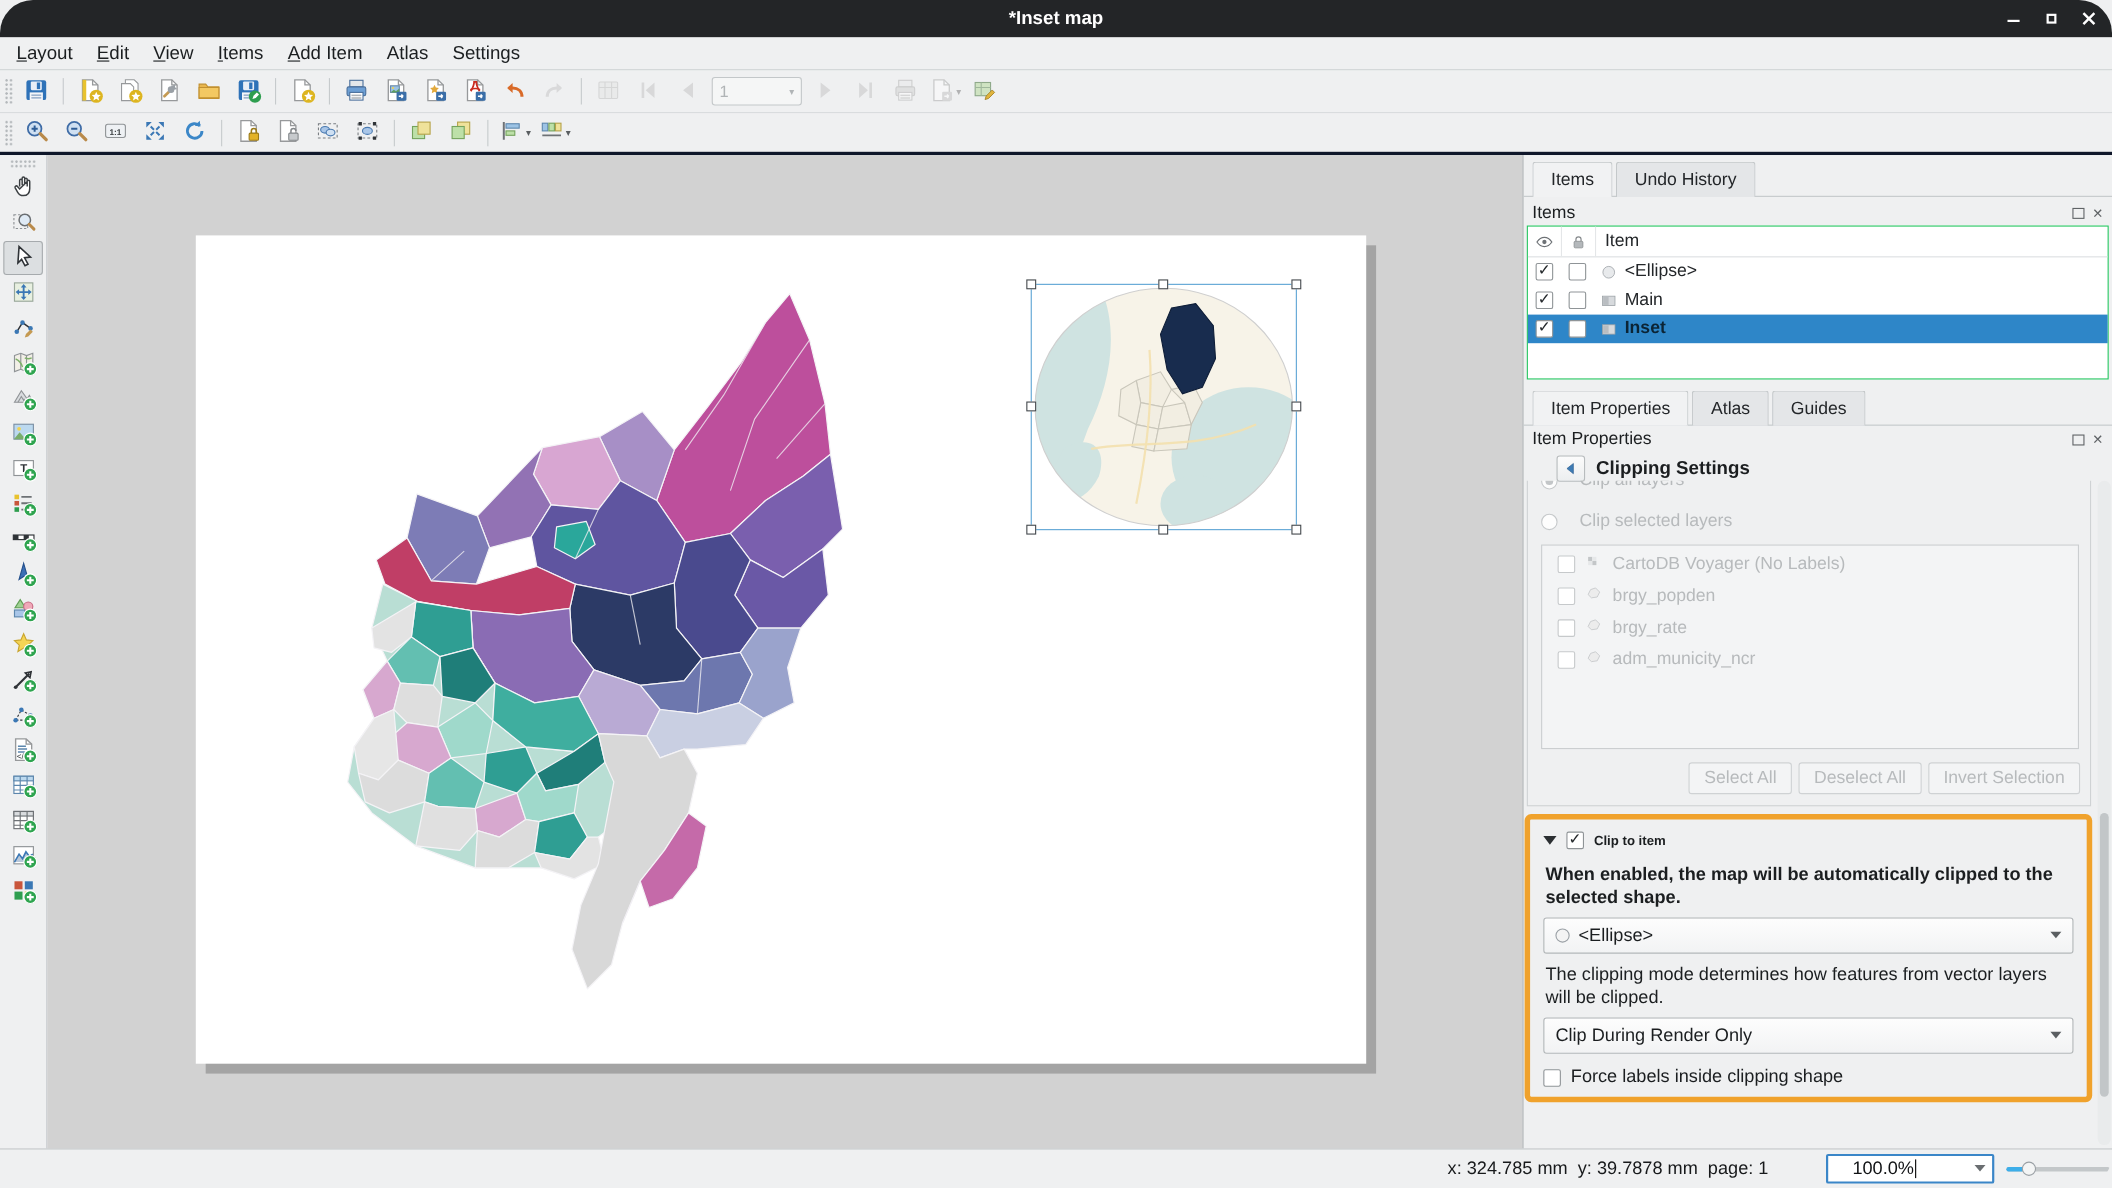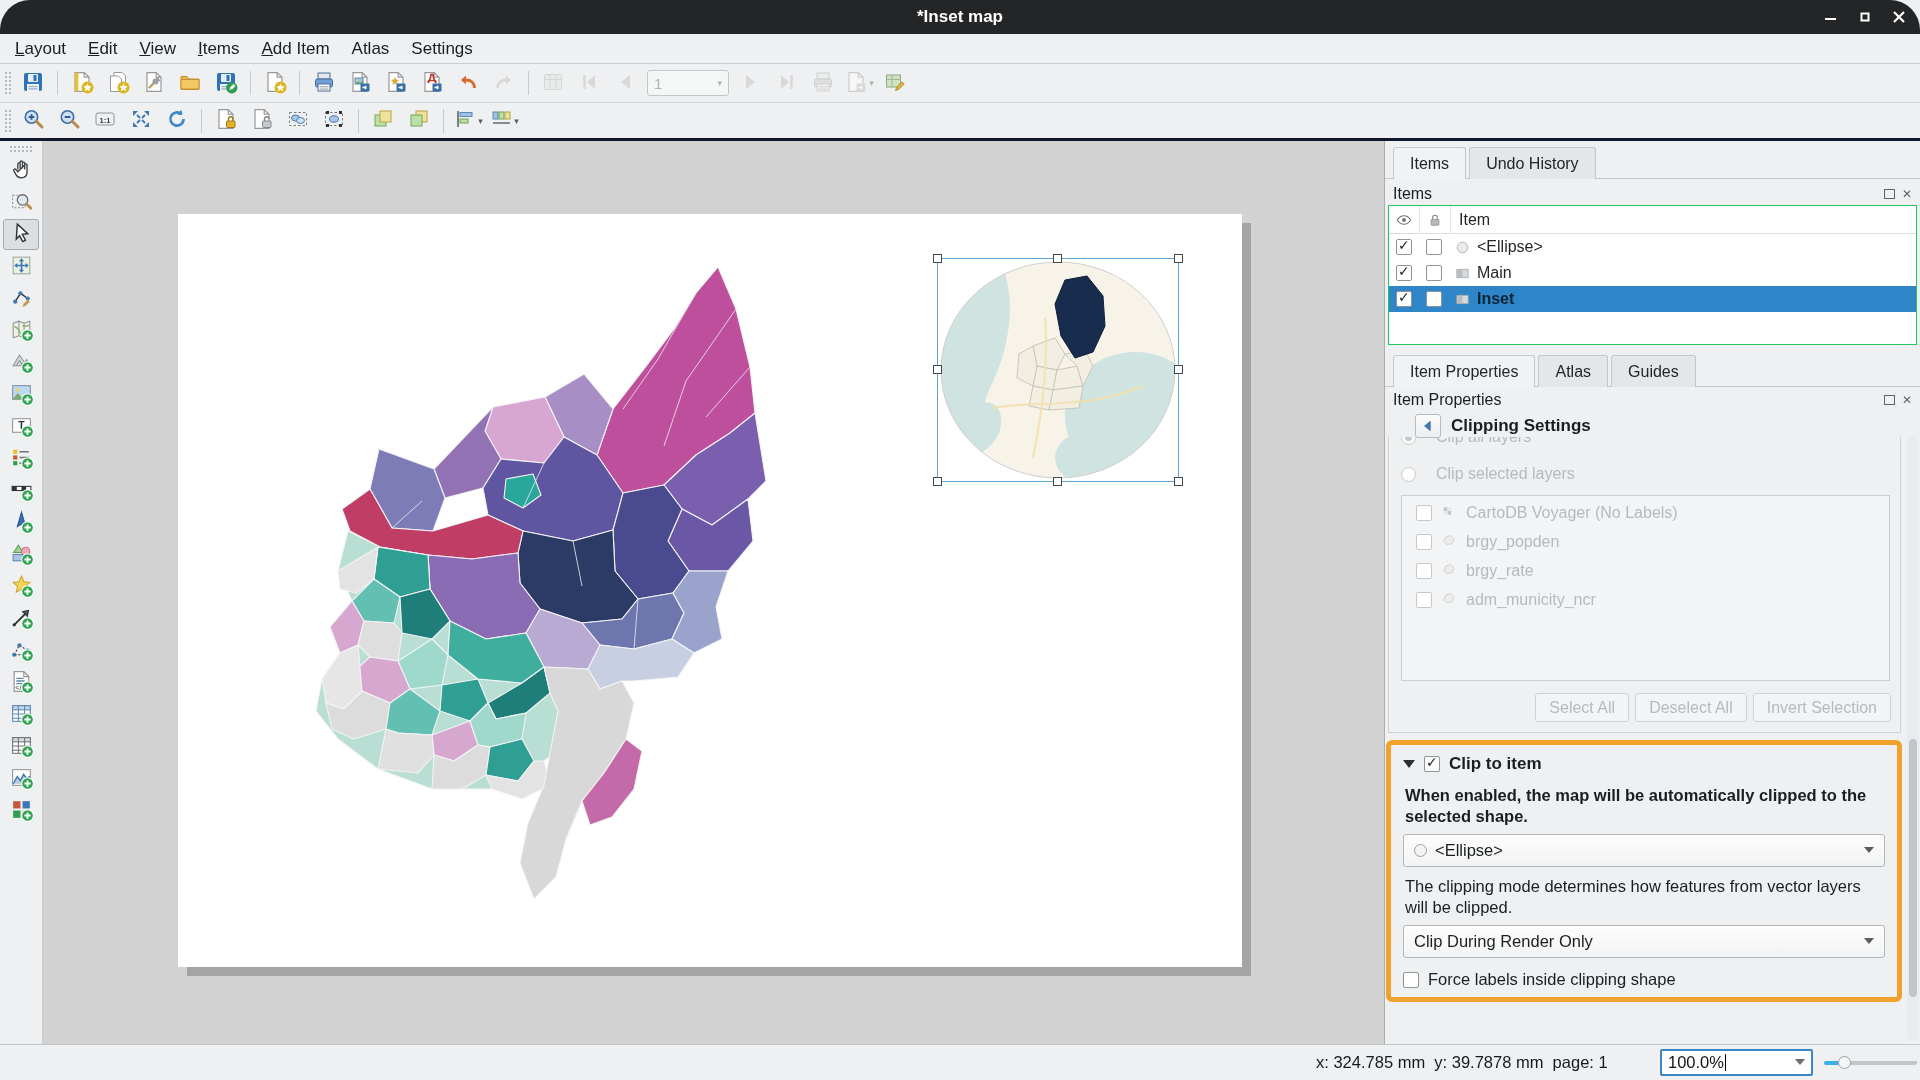--- a/index.html
+++ b/index.html
@@ -83,35 +83,35 @@
   .groupbox{position:absolute;left:3px;width:513px;top:-20px;height:316px;border:1px solid #cfd2d4;box-sizing:border-box;}
   .radio-row{position:absolute;left:16px;display:flex;align-items:center;gap:20px;font-size:16px;color:#b7babc;}
   .layerbox{position:absolute;left:16px;width:489px;top:58px;height:186px;border:1px solid #cbced0;background:#f3f4f5;box-sizing:border-box;}
   .layer-row{display:flex;align-items:center;gap:8px;height:25px;margin:4px 0 0 14px;font-size:16px;color:#b7babc;}
   .btnrow{position:absolute;top:256px;left:16px;width:490px;display:flex;justify-content:flex-end;gap:6px;}
   .pbtn{height:29px;padding:0 13px;font-size:16px;color:#b7babc;background:#f3f4f5;border:1px solid #cfd2d4;border-radius:3px;}
 
   .orange{position:absolute;left:1px;width:516px;top:303px;height:262px;border:5px solid #f0a22c;border-radius:6px;box-sizing:border-box;background:#eff0f1;padding:7px 12px;}
   .cti-head{display:flex;align-items:center;gap:9px;height:24px;}
   .cti-caret{width:0;height:0;border-left:6px solid transparent;border-right:6px solid transparent;border-top:8px solid #2b2f32;}
-  .cti-title{font-size:17px;font-weight:bold;color:#1b1e20;}
+  .cti-title{font-size:12px;font-weight:bold;color:#1b1e20;}
   .cti-p{font-size:16.5px;color:#1b1e20;line-height:21px;margin:9px 2px 0 2px;max-width:482px;}
   .cti-p.bold{font-weight:bold;}
   .combo{height:31px;margin-top:7px;background:linear-gradient(#fdfdfd,#f2f3f4);border:1px solid #b4b8ba;border-radius:3px;display:flex;align-items:center;padding:0 10px;font-size:16.5px;color:#1b1e20;position:relative;cursor:pointer;}
   .combo .c-arrow{position:absolute;right:10px;top:12px;width:0;height:0;border-left:5px solid transparent;border-right:5px solid transparent;border-top:6px solid #5a5e61;}
   .combo .ell-ic{width:11px;height:11px;border:1px solid #9aa0a5;border-radius:50%;margin-right:8px;background:#f4f4f4;}
   .cti-cbrow{display:flex;align-items:center;gap:9px;margin-top:12px;font-size:16.5px;color:#1b1e20;}
 
   .vscroll{position:absolute;right:1px;top:0;bottom:4px;width:12px;background:#e9ebec;border-radius:6px;}
   .vthumb{position:absolute;left:2px;width:8px;top:302px;height:258px;background:#c2c6c8;border-radius:4px;}
 
   
   .statusbar{position:absolute;left:0;bottom:0;width:100%;height:35px;background:#eff0f1;border-top:1px solid #c3c7c9;}
   .status-pos{position:absolute;left:1316px;top:0;height:35px;line-height:35px;font-size:16.5px;color:#17191b;white-space:pre;}
-  .zoom-combo{position:absolute;left:1660px;top:4px;width:153px;height:27px;background:#fff;border:2px solid #3a86c8;border-radius:2px;box-sizing:border-box;display:flex;align-items:center;padding-left:6px;font-size:16.5px;color:#101214;}
+  .zoom-combo{position:absolute;left:1660px;top:4px;width:153px;height:27px;background:#fff;border:2px solid #3a86c8;border-radius:2px;box-sizing:border-box;display:flex;align-items:center;padding-left:22px;font-size:16.5px;color:#101214;}
   .zoom-combo .caret-bar{width:1.5px;height:17px;background:#000;margin-left:1px;}
   .zoom-combo .zc-arrow{position:absolute;right:6px;top:8px;width:0;height:0;border-left:5px solid transparent;border-right:5px solid transparent;border-top:6px solid #6a6e71;}
   .slider{position:absolute;left:1824px;top:0;width:94px;height:35px;}
   .slider .track{position:absolute;left:0;right:0;top:16px;height:4px;background:#c3c7c9;border-radius:2px;}
   .slider .fill{position:absolute;left:0;width:16px;top:16px;height:4px;background:#3daee9;border-radius:2px;}
   .slider .knob{position:absolute;left:14px;top:11px;width:13px;height:13px;background:#f4f5f5;border:1px solid #9aa0a5;border-radius:7px;box-sizing:border-box;}
 </style>
 </head>
 <body>
 

